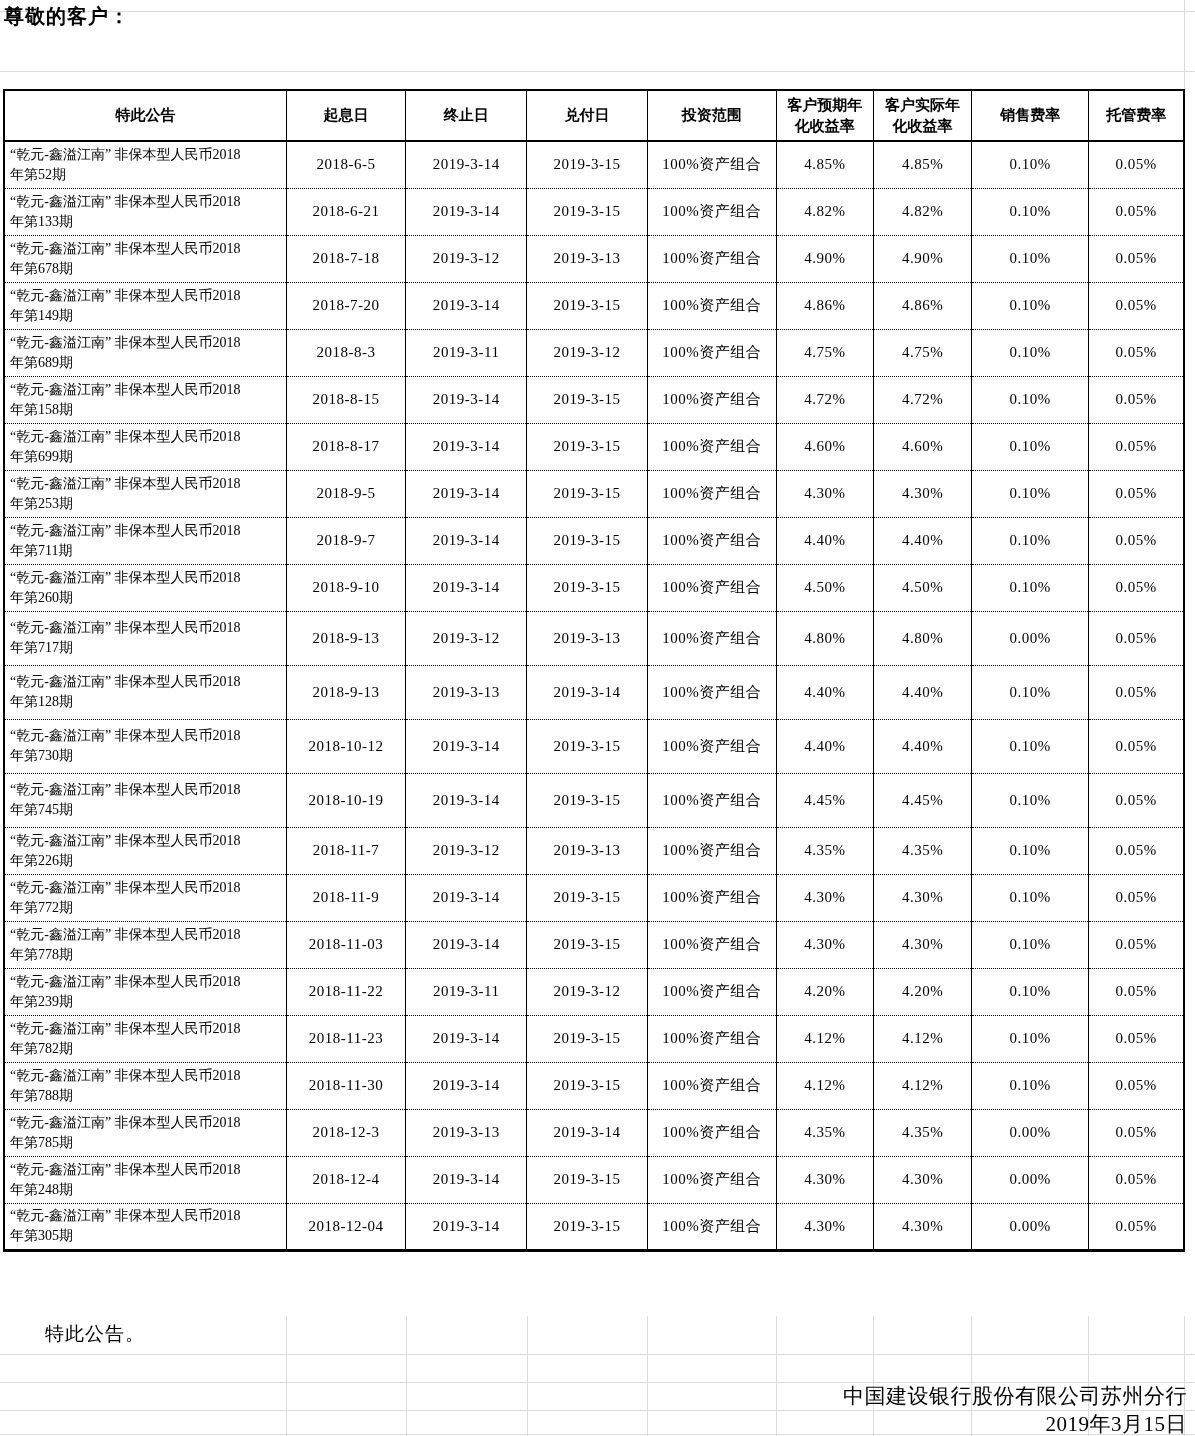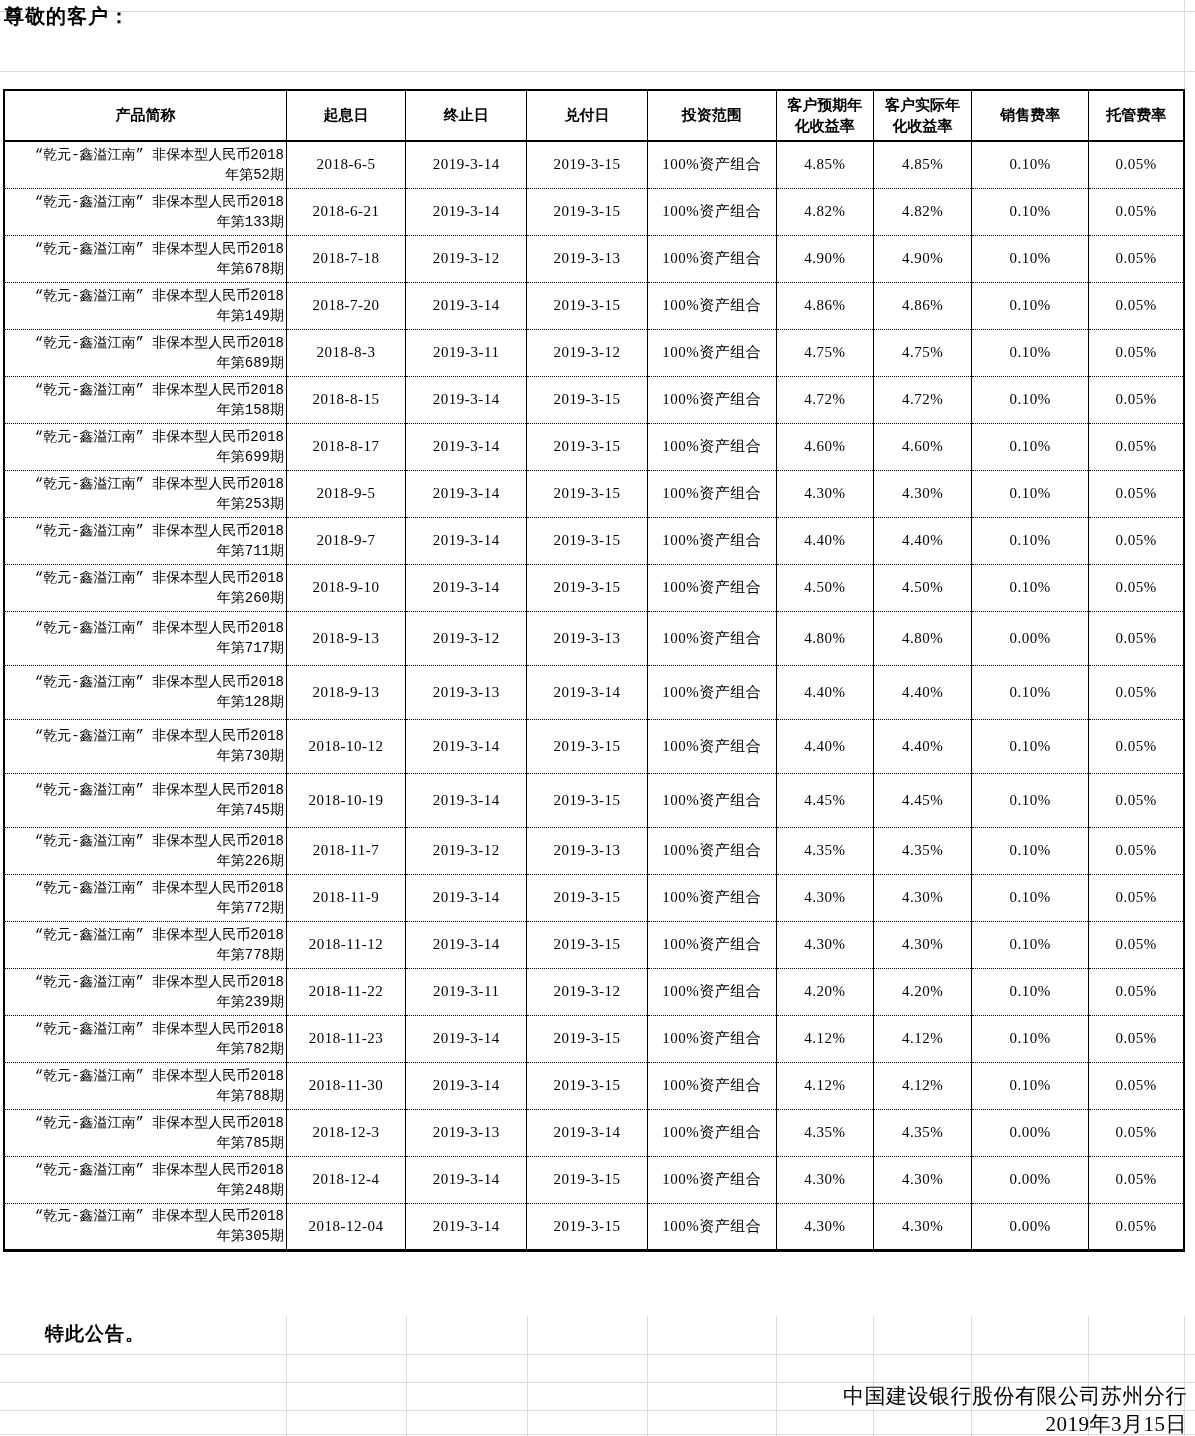--- a/index.html
+++ b/index.html
@@ -37,29 +37,29 @@
     text-align:center;vertical-align:middle;white-space:pre-line;
     height:49px;padding:0;overflow:hidden;
   }
   table.products td{
     border-left:1px solid #000;border-right:1px solid #000;
     border-top:1px dotted #000;border-bottom:1px dotted #000;
     font-size:15px;text-align:center;vertical-align:middle;
     padding:0;overflow:hidden;letter-spacing:0.5px;
   }
   table.products td.name{
-    text-align:right;font-size:14px;line-height:20px;
-    white-space:pre-line;padding:2px 2px 2px 5px;letter-spacing:0;font-family:Liberation Mono, monospace;
+    text-align:left;font-size:14px;line-height:20px;
+    white-space:pre-line;padding:2px 2px 2px 5px;letter-spacing:0;
   }
   table.products tbody tr:last-child td{border-bottom:3px solid #000;}
   
   .closing{
     position:absolute;left:45px;top:1321px;
     font-family:"Liberation Sans","DejaVu Sans",sans-serif;
-    font-weight:bold;font-size:19px;letter-spacing:1px;white-space:nowrap;
+    font-weight:normal;font-size:19px;letter-spacing:1px;white-space:nowrap;
   }
   .sig{
     position:absolute;right:8px;top:1382px;
     font-size:21px;letter-spacing:0.5px;white-space:nowrap;margin-left:44px;
   }
   .sigdate{
     position:absolute;right:8px;top:1410px;
     font-size:21px;letter-spacing:0.5px;white-space:nowrap;
   }
 </style>
@@ -95,21 +95,21 @@
         <col style="width:121px">
       <col style="width:120px">
         <col style="width:129px">
         <col style="width:97px">
       <col style="width:98px">
         <col style="width:117px">
         <col style="width:95px">
     </colgroup>
     <thead>
       <tr>
-          <th>产品简称</th>
+          <th>特此公告</th>
           <th>起息日</th>
           <th>终止日</th>
           <th>兑付日</th>
           <th>投资范围</th>
           <th>客户预期年
 化收益率</th>
           <th>客户实际年
 化收益率</th>
           <th>销售费率</th>
           <th>托管费率</th>
@@ -304,21 +304,21 @@
           <td>2019-3-15</td>
           <td>100%资产组合</td>
           <td>4.30%</td>
           <td>4.30%</td>
           <td>0.10%</td>
           <td>0.05%</td>
         </tr>
         <tr style="height: 47px;">
           <td class="name">“乾元-鑫溢江南” 非保本型人民币2018
 年第778期</td>
-          <td>2018-11-12</td>
+          <td>2018-11-03</td>
           <td>2019-3-14</td>
           <td>2019-3-15</td>
           <td>100%资产组合</td>
           <td>4.30%</td>
           <td>4.30%</td>
           <td>0.10%</td>
           <td>0.05%</td>
         </tr>
         <tr style="height: 47px;">
           <td class="name">“乾元-鑫溢江南” 非保本型人民币2018

